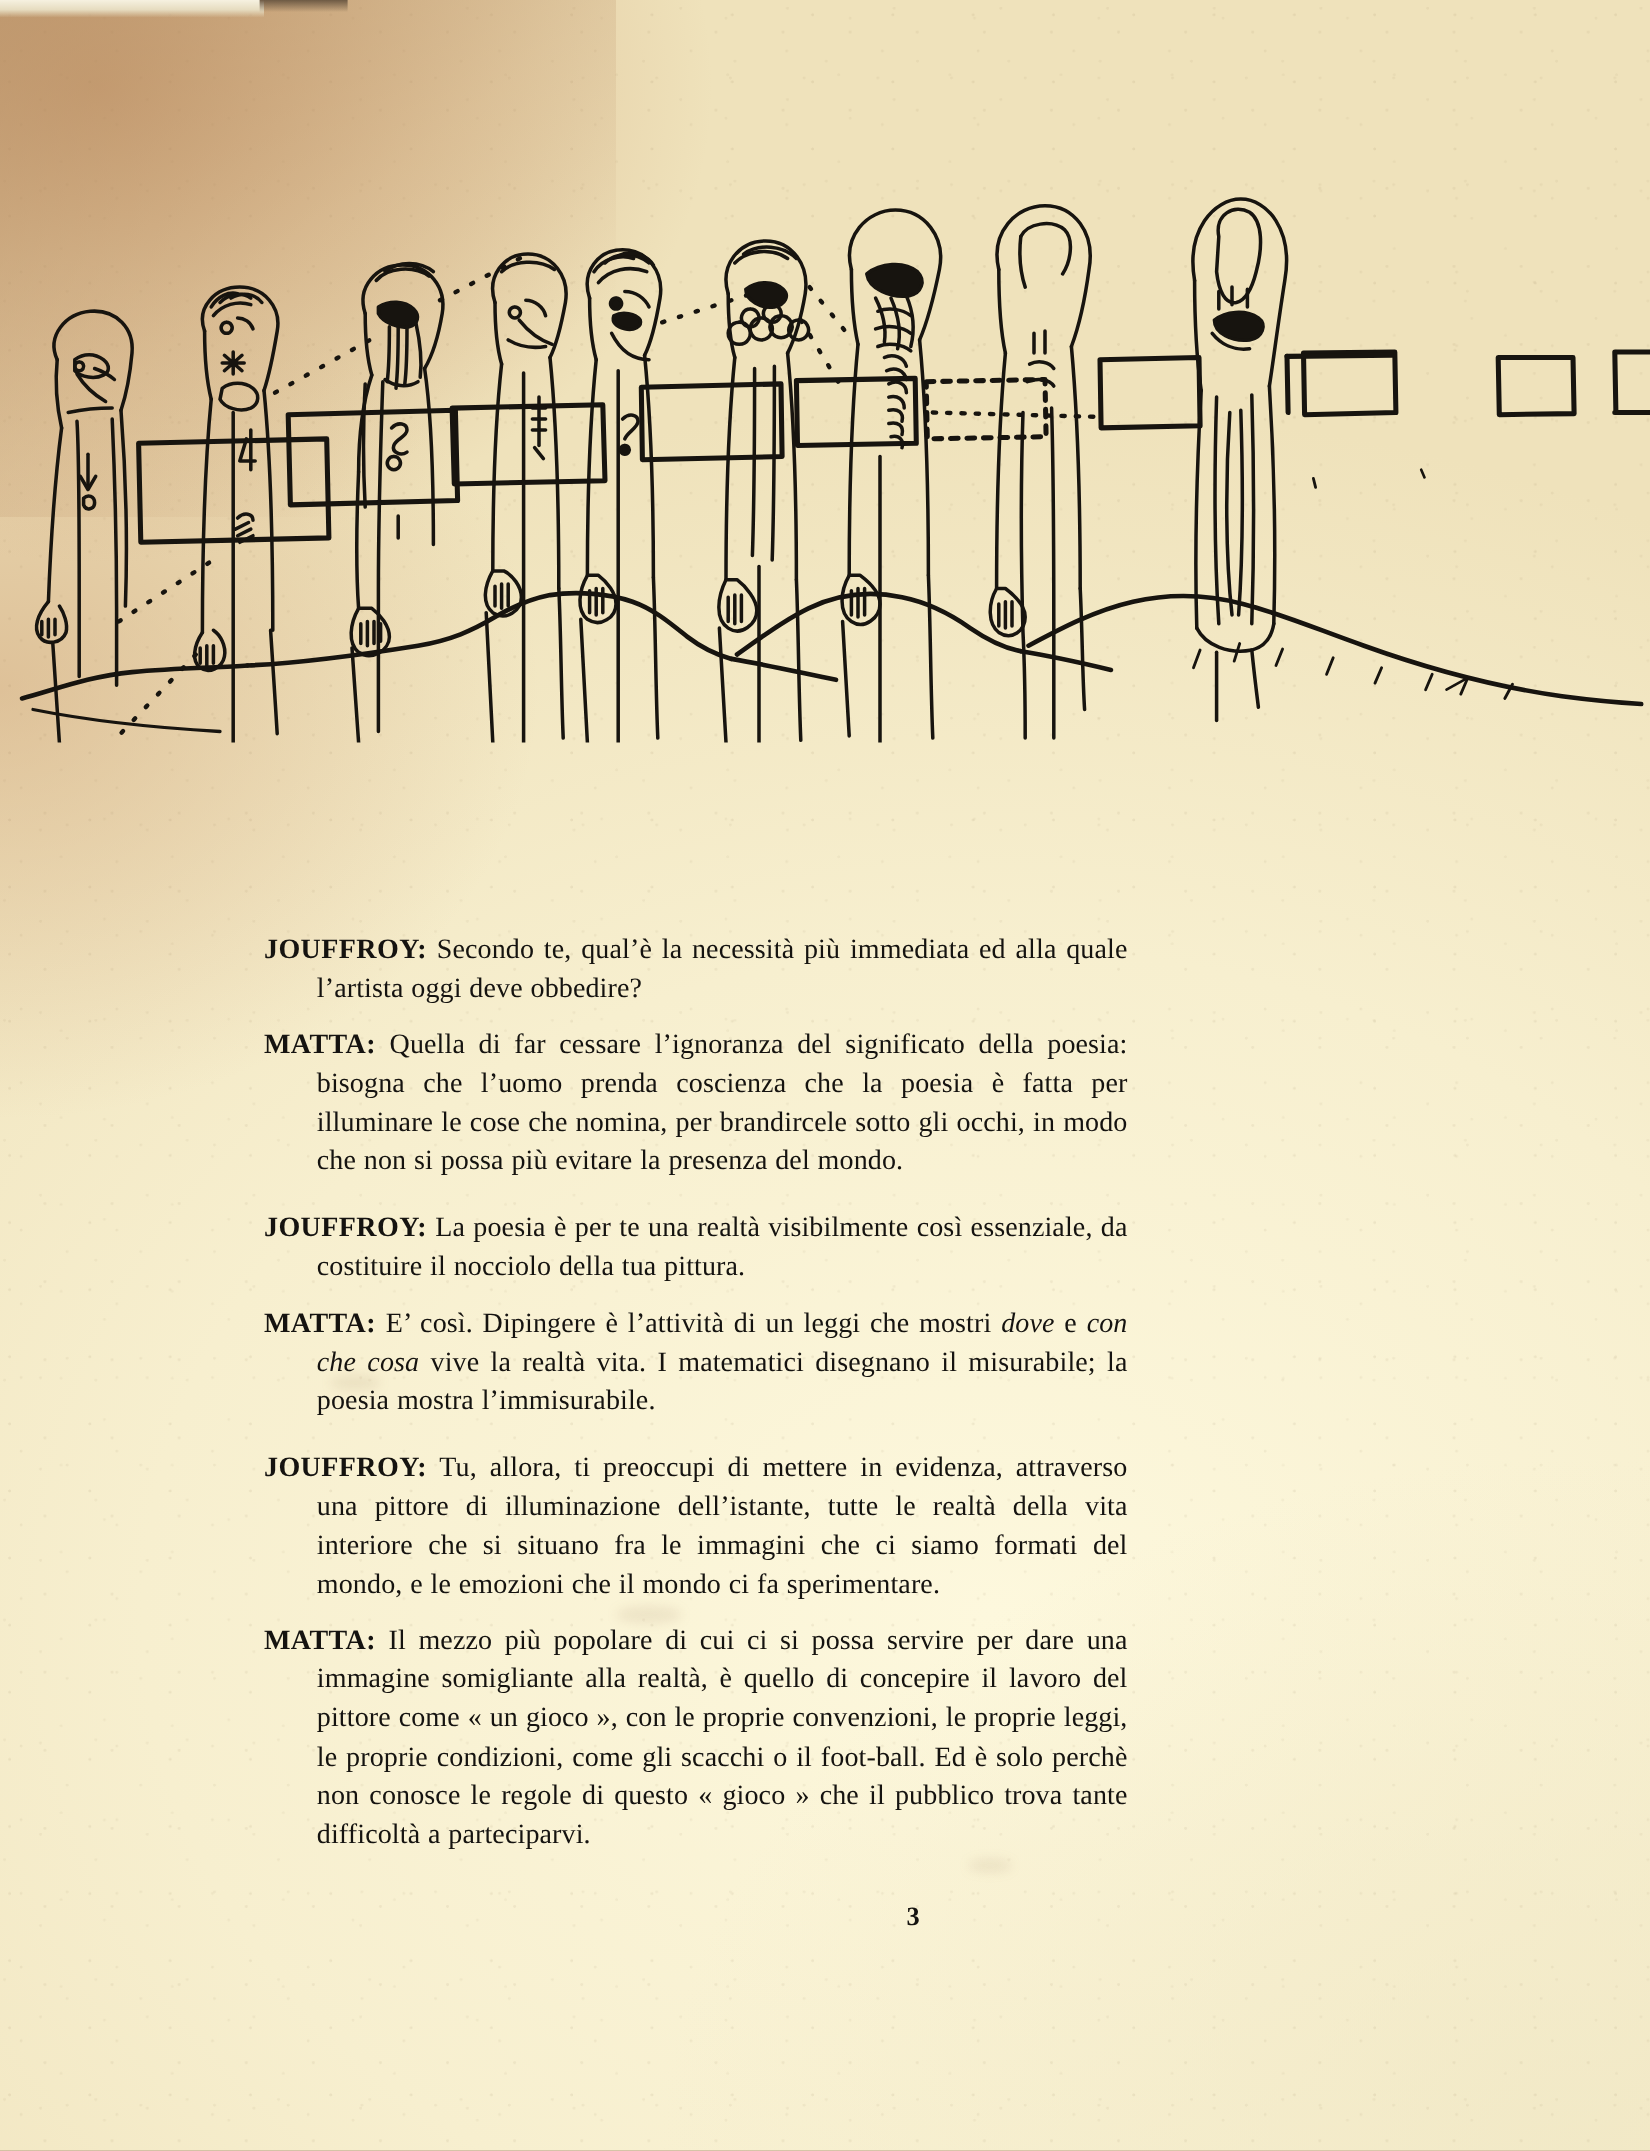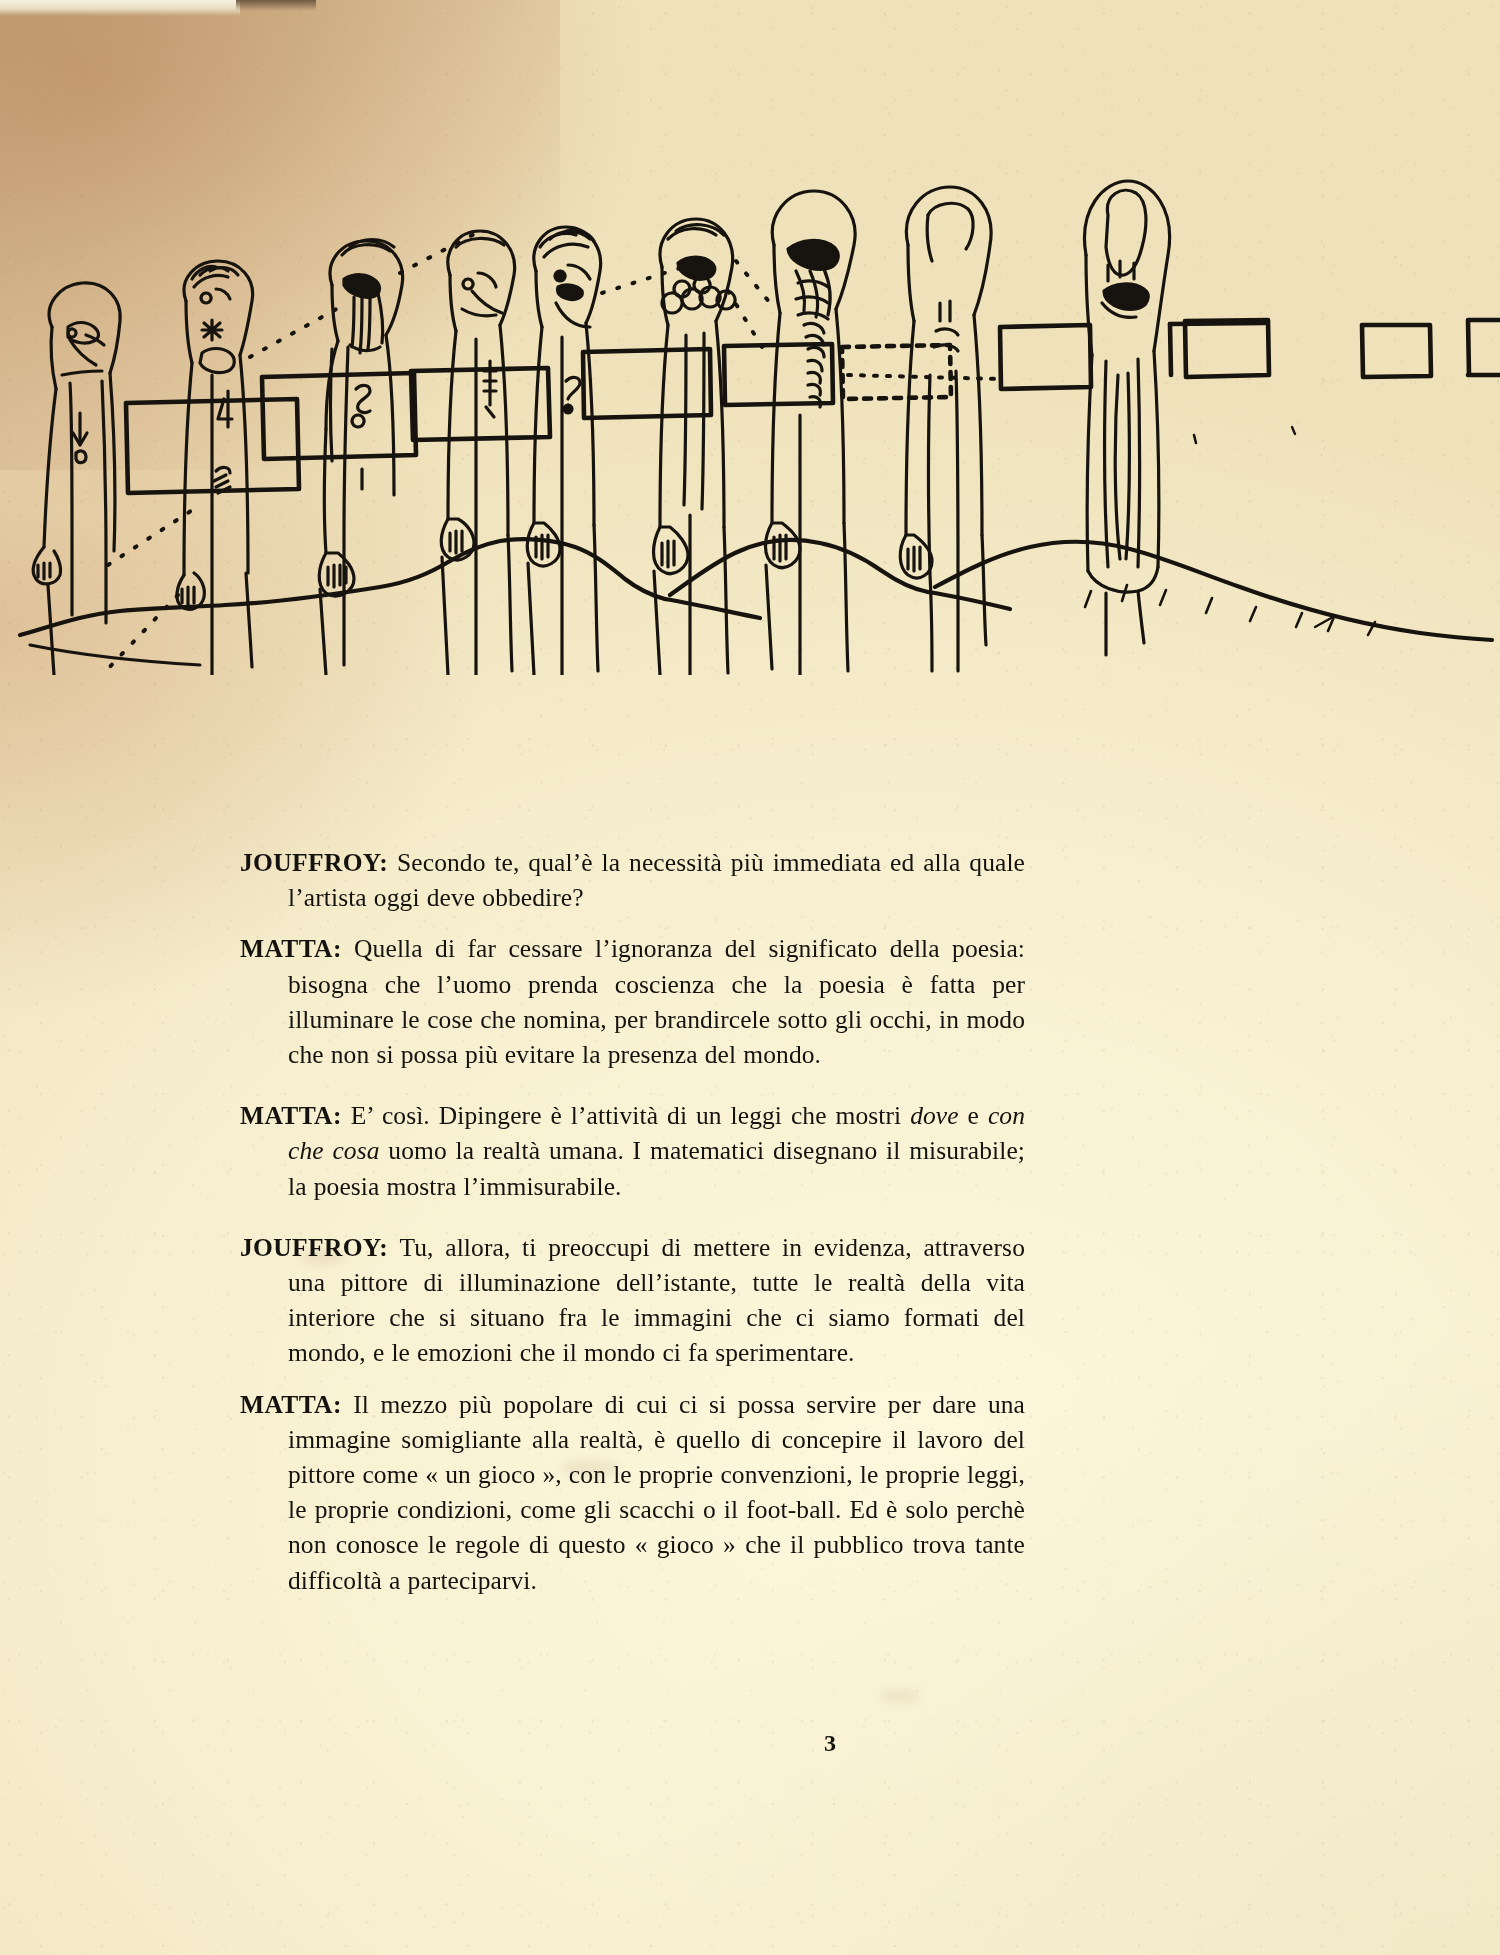--- a/index.html
+++ b/index.html
@@ -473,22 +473,23 @@
   </div>
 
   <div class="body-text">
 
     <p class="speech"><span class="spk">JOUFFROY</span><span class="spk">:</span> <span>Secondo te, qual’è la necessità più immediata ed alla quale l’artista oggi deve obbedire?</span></p>
 
     <p class="speech"><span class="spk">MATTA</span><span class="spk">:</span> <span>Quella di far cessare l’ignoranza del significato della poesia: bisogna che l’uomo prenda coscienza che la poesia è fatta per illuminare le cose che nomina, per brandircele sotto gli occhi, in modo che non si possa più evitare la presenza del mondo.</span></p>
 
     <div class="block-gap"></div>
 
-
-    <p class="speech"><span class="spk">MATTA</span><span class="spk">:</span> <span>E’ così. Dipingere è l’attività di un leggi che mostri </span><span class="it">dove</span><span> e </span><span class="it">con che cosa</span><span> uomo la realtà umana. I matematici disegnano il misurabile; la poesia mostra l’immisurabile.</span></p>
+    <p class="speech"><span class="spk">JOUFFROY</span><span class="spk">:</span> <span>La poesia è per te una realtà visibilmente così essenziale, da costituire il nocciolo della tua pittura.</span></p>
+
+    <p class="speech"><span class="spk">MATTA</span><span class="spk">:</span> <span>E’ così. Dipingere è l’attività di un leggi che mostri </span><span class="it">dove</span><span> e </span><span class="it">con che cosa</span><span> vive la realtà vita. I matematici disegnano il misurabile; la poesia mostra l’immisurabile.</span></p>
 
     <div class="block-gap"></div>
 
     <p class="speech"><span class="spk">JOUFFROY</span><span class="spk">:</span> <span>Tu, allora, ti preoccupi di mettere in evidenza, attraverso una pittore di illuminazione dell’istante, tutte le realtà della vita interiore che si situano fra le immagini che ci siamo formati del mondo, e le emozioni che il mondo ci fa sperimentare.</span></p>
 
     <p class="speech"><span class="spk">MATTA</span><span class="spk">:</span> <span>Il mezzo più popolare di cui ci si possa servire per dare una immagine somigliante alla realtà, è quello di concepire il lavoro del pittore come « un gioco », con le proprie convenzioni, le proprie leggi, le proprie condizioni, come gli scacchi o il foot-ball. Ed è solo perchè non conosce le regole di questo « gioco » che il pubblico trova tante difficoltà a parteciparvi.</span></p>
 
   </div>
 
   <div class="page-number"><span>3</span></div>

